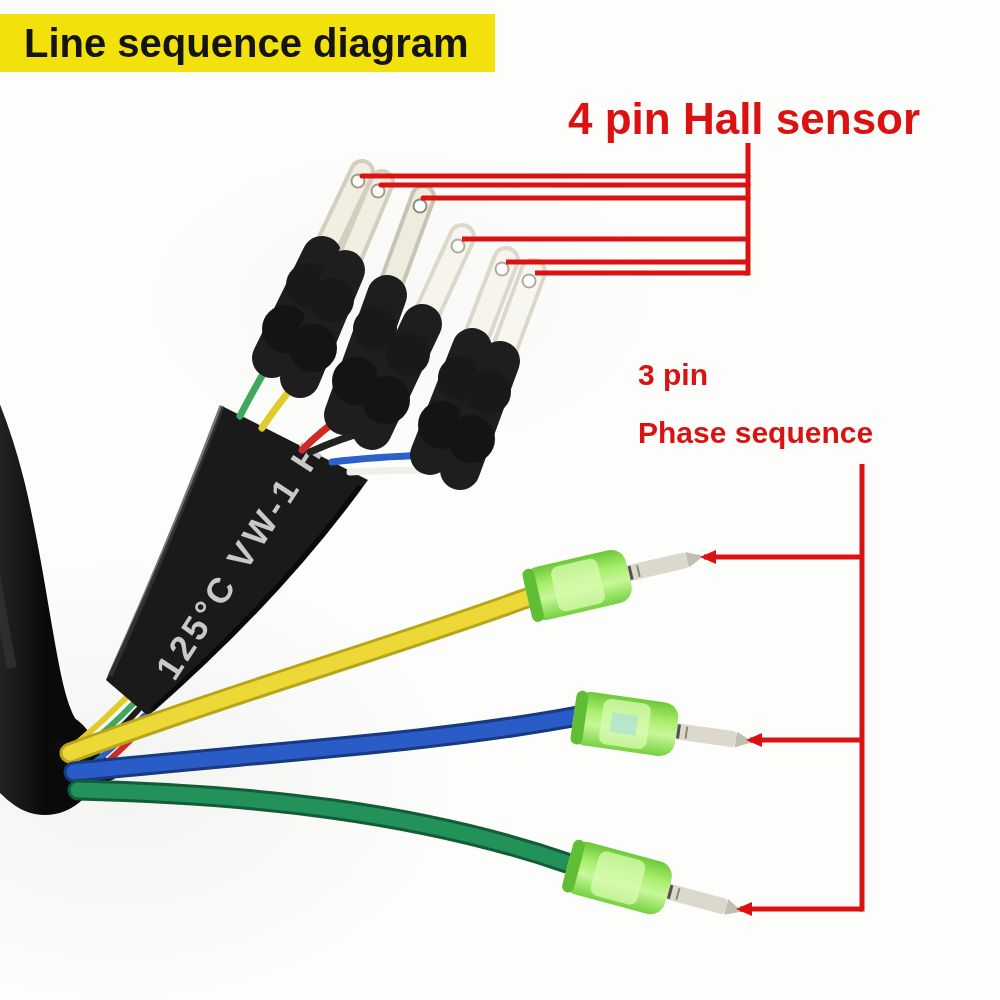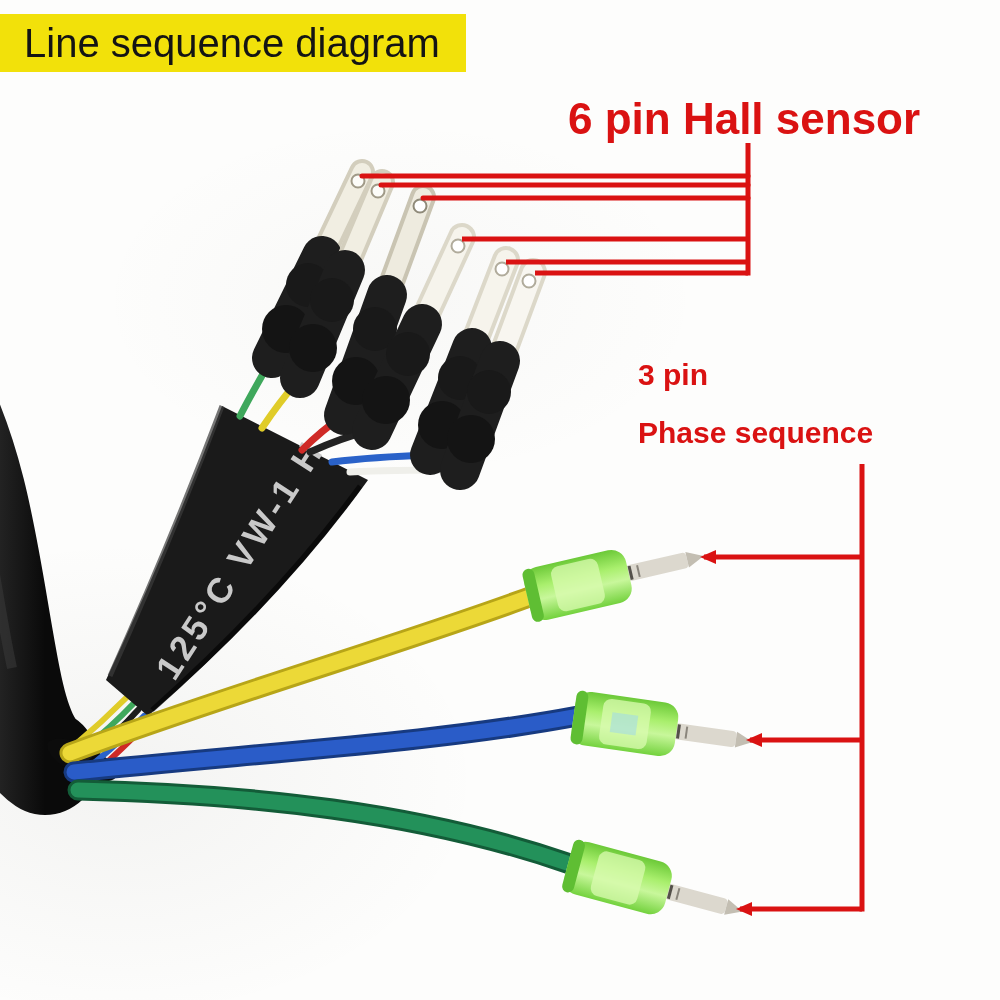--- a/index.html
+++ b/index.html
@@ -8,21 +8,21 @@
     background:
       radial-gradient(600px 400px at 12% 78%, rgba(60,60,50,0.05), rgba(0,0,0,0) 60%),
       radial-gradient(500px 300px at 40% 30%, rgba(120,120,110,0.04), rgba(0,0,0,0) 60%),
       #fdfdfc;
     font-family:"Liberation Sans", sans-serif;
   }
   .art{position:absolute;left:0;top:0;}
   .title-banner{
     position:absolute;left:0;top:14px;height:58px;line-height:58px;
     padding:0 26px 0 24px;background:#f2e10a;color:#141414;
-    font-size:40px;font-weight:400;letter-spacing:0px;white-space:nowrap;z-index:3;
+    font-size:40px;font-weight:700;letter-spacing:0px;white-space:nowrap;z-index:3;
   }
   .lbl{position:absolute;color:#da1212;font-weight:700;white-space:nowrap;z-index:3;}
   .lbl-hall{left:568px;top:94px;font-size:44px;}
   .lbl-phase{left:638px;top:346px;font-size:30px;line-height:58px;}
 </style>
 </head>
 <body>
 
 <div class="stage">
 
@@ -181,21 +181,21 @@
       <path d="M 746,740 L 762,733 L 762,747 Z" fill="#da1212" stroke="none"></path>
       <path d="M 736,909 L 752,902 L 752,916 Z" fill="#da1212" stroke="none"></path>
     </g>
   </svg>
 
   <div class="title-banner">
     <span>Line sequence diagram</span>
   </div>
 
   <div class="lbl lbl-hall">
-    <span>6 pin Hall sensor</span>
+    <span>4 pin Hall sensor</span>
   </div>
 
   <div class="lbl lbl-phase">
     <div>3 pin</div>
     <div>Phase sequence</div>
   </div>
 
 </div>
 
 </body></html>

